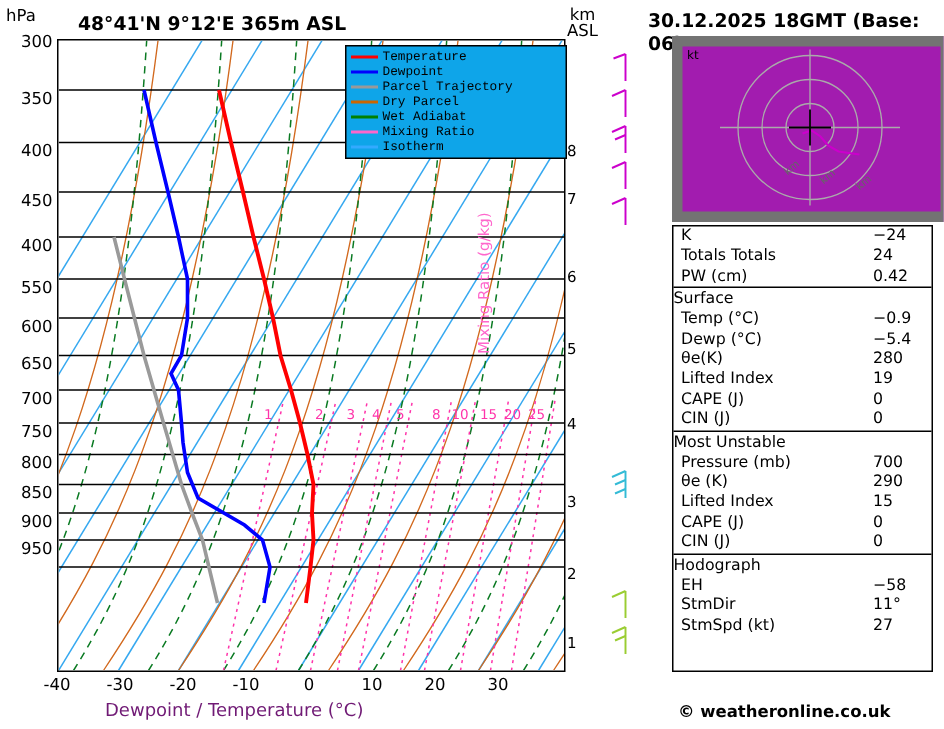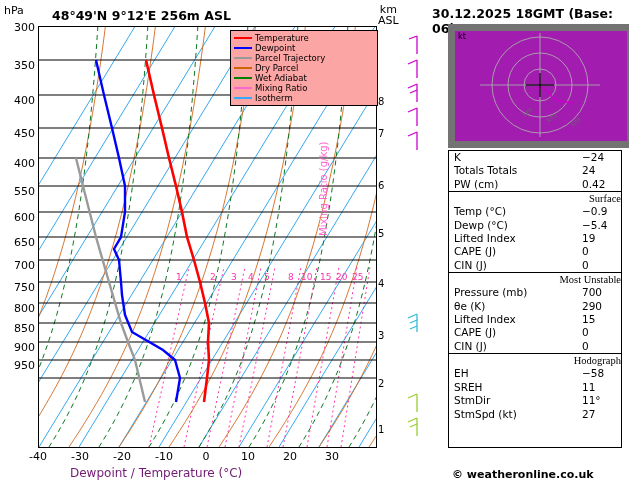--- a/index.html
+++ b/index.html
@@ -14,50 +14,50 @@
   #km-label{left:378px;top:4px;font-size:11px;color:#000;text-align:center;line-height:11px;}
   #plot{left:38px;top:26px;width:337px;height:420px;border:1px solid #000;background:#fff;overflow:hidden;}
   #plot svg{display:block;}
   .ylab{position:absolute;left:4px;font-size:11px;color:#000;text-align:right;width:31px;}
   .xlab{position:absolute;top:450px;font-size:11px;color:#000;text-align:center;width:40px;}
   #xtitle{left:70px;top:466px;width:280px;text-align:left;font-size:12px;color:#701a75;}
   .rlab{position:absolute;font-size:10px;color:#000;}
   #mixtitle{position:absolute;left:318px;top:236px;font-size:10px;color:#ff66cc;
             transform:rotate(-90deg);transform-origin:left top;white-space:nowrap;}
   .mixnum{position:absolute;font-size:9px;color:#ff33aa;}
-  #legend{position:absolute;left:230px;top:30px;width:140px;background:#fca5a5;border:1px solid #000;
-          padding:2px 3px;font-size:8.5px;line-height:10.5px;color:#000;}
+  #legend{position:absolute;left:230px;top:30px;width:140px;background:#0ea5e9;border:1px solid #000;
+          padding:2px 3px;font-size:8.5px;line-height:10.5px;color:#000;font-family:Liberation Mono, monospace;}
   #legend .row{display:flex;align-items:center;gap:3px;height:10px;}
   #legend .sw{width:18px;height:0;border-top-width:2px;border-top-style:solid;flex:none;}
   #lcl{position:absolute;left:352px;top:424px;font-size:9px;color:#000;}
 
   
   #windcol{left:404px;top:26px;width:26px;height:420px;}
 
   
   #date{left:432px;top:6px;font-size:12.5px;font-weight:bold;color:#000;}
   #hodo{left:448px;top:24px;width:172px;height:110px;border:7px solid #737373;background:#a21caf;}
   #hodo .kt{position:absolute;left:3px;top:1px;font-size:8px;color:#000;}
   #tablebox{left:448px;top:150px;width:172px;height:296px;border:1px solid #000;background:#fff;
             font-size:10.5px;color:#000;}
-  .sect{font-weight:normal;text-align:right;padding:1px 0;font-family:Liberation Serif, serif;}
+  .sect{font-weight:normal;text-align:left;padding:1px 0;}
   .hr{border-top:1px solid #000;}
   .trow{display:flex;justify-content:space-between;padding:0 5px;line-height:13.4px;}
   .trow .v{min-width:34px;text-align:left;}
   #copy{left:452px;top:468px;font-size:11px;color:#000;font-weight:bold;}
 </style>
 </head>
 <body>
 
 <div id="root">
 
   <div class="abs" id="skew-panel">
 
     <div class="abs" id="hpa-label">hPa</div>
-    <div class="abs" id="title">48°49'N  9°12'E  256m ASL</div>
+    <div class="abs" id="title">48°41'N  9°12'E  365m ASL</div>
     <div class="abs" id="km-label">
       <div>km</div>
       <div>ASL</div>
     </div>
 
     <div class="ylab" style="top:21px">300</div>
     <div class="ylab" style="top:59px">350</div>
     <div class="ylab" style="top:94px">400</div>
     <div class="ylab" style="top:127px">450</div>
     <div class="ylab" style="top:157px">400</div>
@@ -291,20 +291,24 @@
     <div class="sect">Surface</div>
     <div class="trow">
       <span>Temp (°C)</span>
       <span class="v">−0.9</span>
     </div>
     <div class="trow">
       <span>Dewp (°C)</span>
       <span class="v">−5.4</span>
     </div>
     <div class="trow">
+      <span>θe(K)</span>
+      <span class="v">280</span>
+    </div>
+    <div class="trow">
       <span>Lifted Index</span>
       <span class="v">19</span>
     </div>
     <div class="trow">
       <span>CAPE (J)</span>
       <span class="v">0</span>
     </div>
     <div class="trow">
       <span>CIN (J)</span>
       <span class="v">0</span>
@@ -333,24 +337,20 @@
       <span class="v">0</span>
     </div>
 
     <div class="hr"></div>
     <div class="sect">Hodograph</div>
     <div class="trow">
       <span>EH</span>
       <span class="v">−58</span>
     </div>
     <div class="trow">
-      <span>SREH</span>
-      <span class="v">11</span>
-    </div>
-    <div class="trow">
       <span>StmDir</span>
       <span class="v">11°</span>
     </div>
     <div class="trow">
       <span>StmSpd (kt)</span>
       <span class="v">27</span>
     </div>
   </div>
 
   <div class="abs" id="copy">© weatheronline.co.uk</div>

